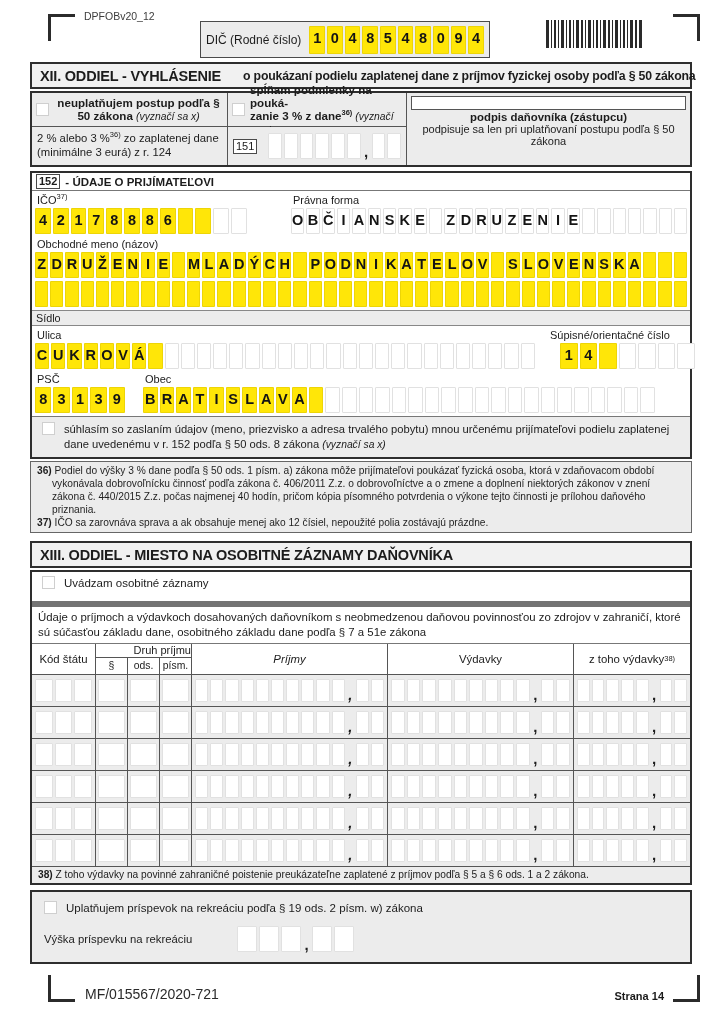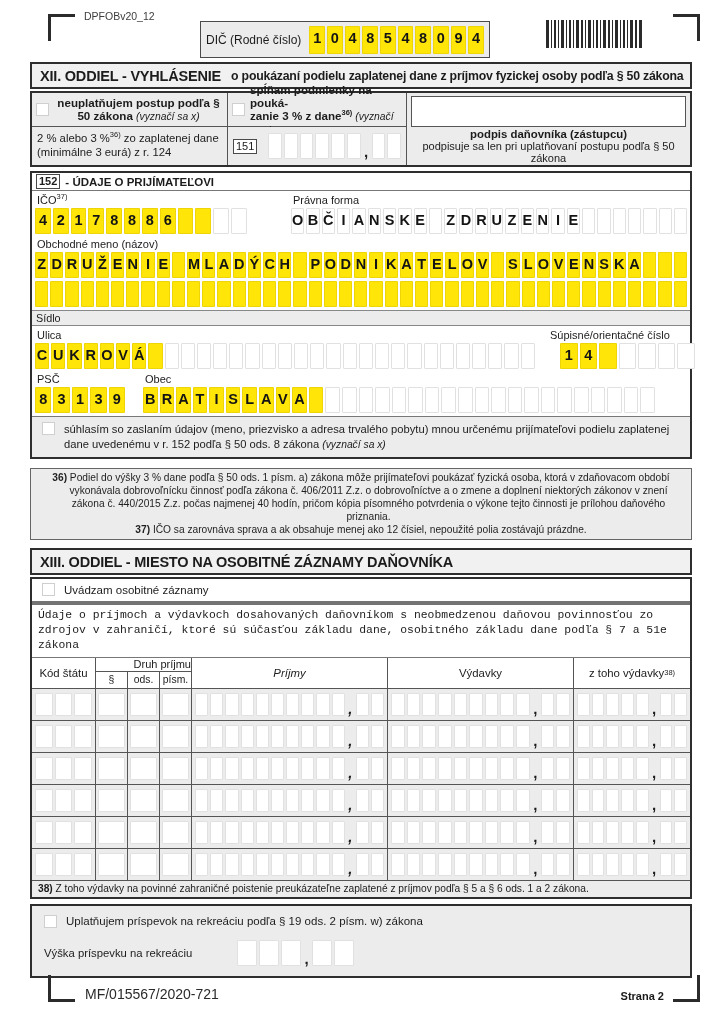--- a/index.html
+++ b/index.html
@@ -39,62 +39,62 @@
   .cb.hl { background:var(--hl,#ffe608); border-color:rgba(0,0,0,0.07); }
   .cb.fx { flex:none; width:20px; }
   .comma { flex:none; width:7px; align-self:flex-end; font-weight:bold; font-size:15px; line-height:14px; text-align:center; }
   .checkbox { width:13px; height:13px; background:#fff; border:1px solid #cfcfcf; flex:none; }
   .code-box { border:1px solid #4a4a4a; background:#fff; font-size:11px; padding:0 2px; height:15px; line-height:13px; flex:none; }
   .note { font-style:italic; font-weight:normal; font-size:10.3px; }
   .sup { font-size:7.5px; vertical-align:super; line-height:0; }
   
   .hdr {
     border:2px solid #2e2e2e; background:#f1f1f1; height:27px;
-    display:flex; align-items:center; gap:10px; padding:0 8px; white-space:nowrap;
+    display:flex; align-items:center; gap:22px; padding:0 8px; white-space:nowrap;
   }
   .hdr .strong { font-weight:bold; font-size:14.5px; letter-spacing:-0.2px; }
   .hdr .rest { font-weight:bold; font-size:12.3px; letter-spacing:-0.2px; }
   
   .box2 { margin-top:2px; border:2px solid #2e2e2e; display:flex; height:76px; }
   .box2-left { width:375px; border-right:1px solid #555; display:flex; flex-direction:column; }
   .rowA { display:flex; height:34px; border-bottom:1px solid #555; }
   .cellA1 { width:196px; border-right:1px solid #555; background:var(--panel); display:flex; align-items:center; gap:5px; padding:2px 4px; }
   .cellA2 { flex:1; background:var(--panel); display:flex; align-items:center; gap:5px; padding:2px 4px; }
   .cbx-txt { font-weight:bold; font-size:11.6px; line-height:1.14; }
   .cellA1 .cbx-txt { text-align:center; flex:1; }
   .rowB { display:flex; flex:1; }
   .cellB1 { width:196px; border-right:1px solid #555; background:var(--panel); padding:4px 5px; font-size:11.3px; line-height:1.25; }
   .cellB2 { flex:1; background:var(--panel); display:flex; align-items:center; gap:11px; padding:2px 5px; }
   .cellB2 .amountrow { height:26px; flex:1; }
-  .box2-right { flex:1; background:var(--panel); padding:3px 4px 1px; display:flex; flex-direction:column; }
+  .box2-right { flex:1; background:var(--panel); padding:3px 4px 18px; display:flex; flex-direction:column; }
   .sig-box { background:#fff; border:1.2px solid #555; height:46px; }
   .sig-title { font-weight:bold; font-size:11.4px; text-align:center; margin-top:1px; }
   .sig-sub { font-size:11px; text-align:center; color:#222; }
   
   .box3 { margin-top:4px; border:2px solid #2e2e2e; background:#fff; }
   .bar152 { height:18px; border-bottom:1px solid #777; display:flex; align-items:center; gap:5px; padding:0 4px; font-weight:bold; font-size:11.5px; }
   .fields { padding:2px 2px 0; }
   .lblrow { display:flex; font-size:11px; padding:1px 3px; }
   .cellsrow { display:flex; height:26px; margin:1px 1px 3px; }
   .w-ico { width:212px; }
   .sp-ico { width:44px; flex:none; }
   .grow { flex:1; }
   .sidlo-bar { background:var(--panel); border-top:1px solid #888; border-bottom:1px solid #888; font-size:10.8px; padding:1px 4px; margin:2px -2px; }
   .w-ulica { width:500px; } .sp-ulica { width:25px; flex:none; } .w-sup { width:135px; }
   .w-psc { width:90px; } .sp-psc { width:18px; flex:none; } .w-obec { width:512px; } .sp-obec-end { width:37px; flex:none; }
   .lbl-sup-right { margin-left:auto; width:135px; }
   .consent { background:var(--panel); border-top:1px solid #777; display:flex; gap:9px; padding:5px 8px 6px 10px; font-size:11.2px; line-height:1.3; margin-top:3px; }
   
-  .fnbox { margin-top:9px; border:1.5px solid #666; background:var(--panel); padding:2px 6px 3px; font-size:10.2px; line-height:1.28; color:#1f1f1f;text-align:center; }
+  .fnbox { margin-top:2px; border:1.5px solid #666; background:var(--panel); padding:2px 6px 3px; font-size:10.2px; line-height:1.28; color:#1f1f1f; }
   .fn { padding-left:15px; text-indent:-15px; }
   
   .hdr13 { margin-top:8px; }
   .box6 { margin-top:2px; border:2px solid #2e2e2e; background:#fff; }
-  .uvadzam { display:flex; align-items:center; gap:9px; padding:4px 6px 5px 10px; border-bottom:4px solid #737373; font-size:11.5px; }
-  .info { padding:3px 6px; font-size:11.4px; line-height:1.32; border-bottom:1px solid #777;font-family:Liberation Mono, monospace; }
+  .uvadzam { display:flex; align-items:center; gap:9px; padding:4px 6px 12px 10px; border-bottom:6px solid #737373; font-size:11.5px; }
+  .info { padding:3px 6px; font-size:11.4px; line-height:1.32; border-bottom:1px solid #777; }
   .thr { display:flex; border-bottom:1px solid #555; height:31px; }
   .bcol { border-right:1px solid #555; }
   .col-kod { width:64px; } .col-druh { width:96px; }
   .col-prijmy { width:196px;font-style:italic; } .col-vydavky { width:186px; }
   .col-ztoho { flex:1; border-right:none; }
   .th-center { display:flex; align-items:center; justify-content:center; font-size:11.4px; height:100%; }
   .druh-top { height:14px; border-bottom:1px solid #555; text-align:right; font-size:11px; line-height:13px; }
   .druh-bot { display:flex; height:16px; }
   .dcell { flex:1; border-right:1px solid #555; text-align:center; font-size:10.4px; line-height:15px; }
   .dcell:last-child { border-right:none; }
@@ -953,14 +953,14 @@
           <span class="cb fx"></span>
           <span class="cb fx"></span>
           <span class="comma">,</span>
           <span class="cb fx"></span>
           <span class="cb fx"></span>
         </div>
     </div>
   </div>
 
   <div class="footer-code">MF/015567/2020-721</div>
-  <div class="page-num">Strana 2</div>
+  <div class="page-num">Strana 14</div>
 </div>
 
 </body></html>

